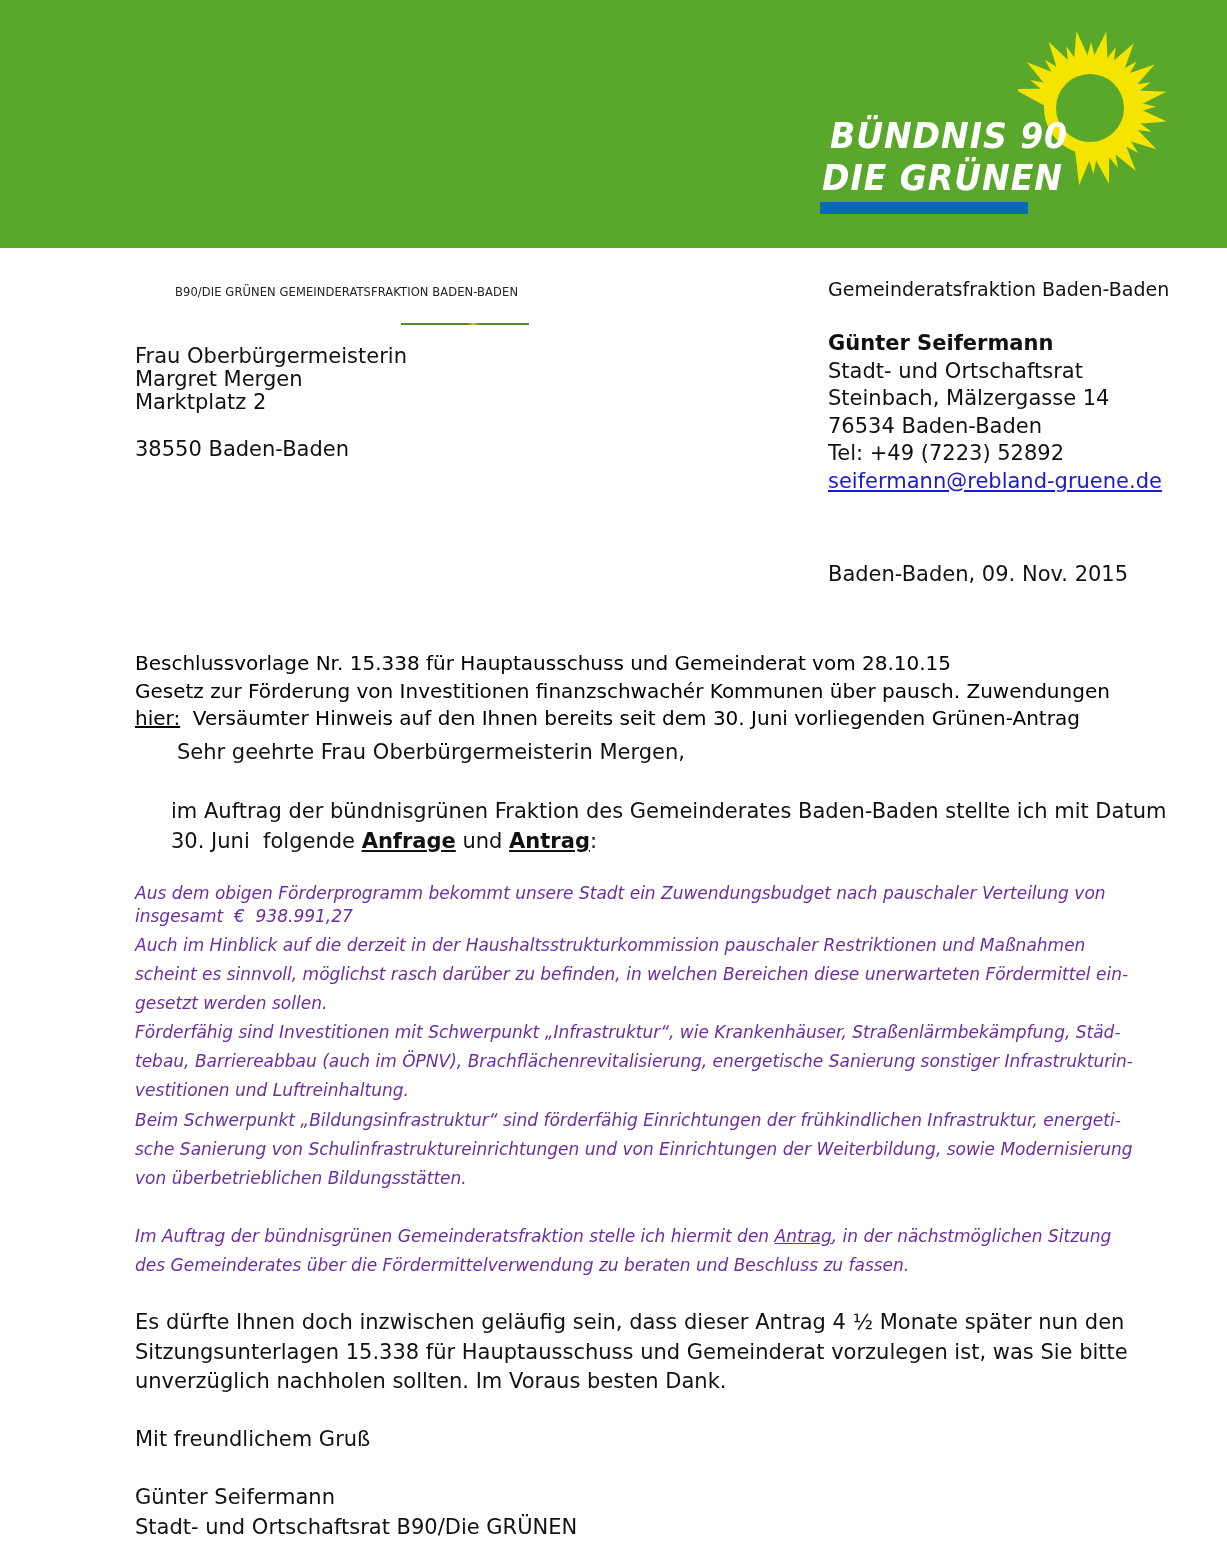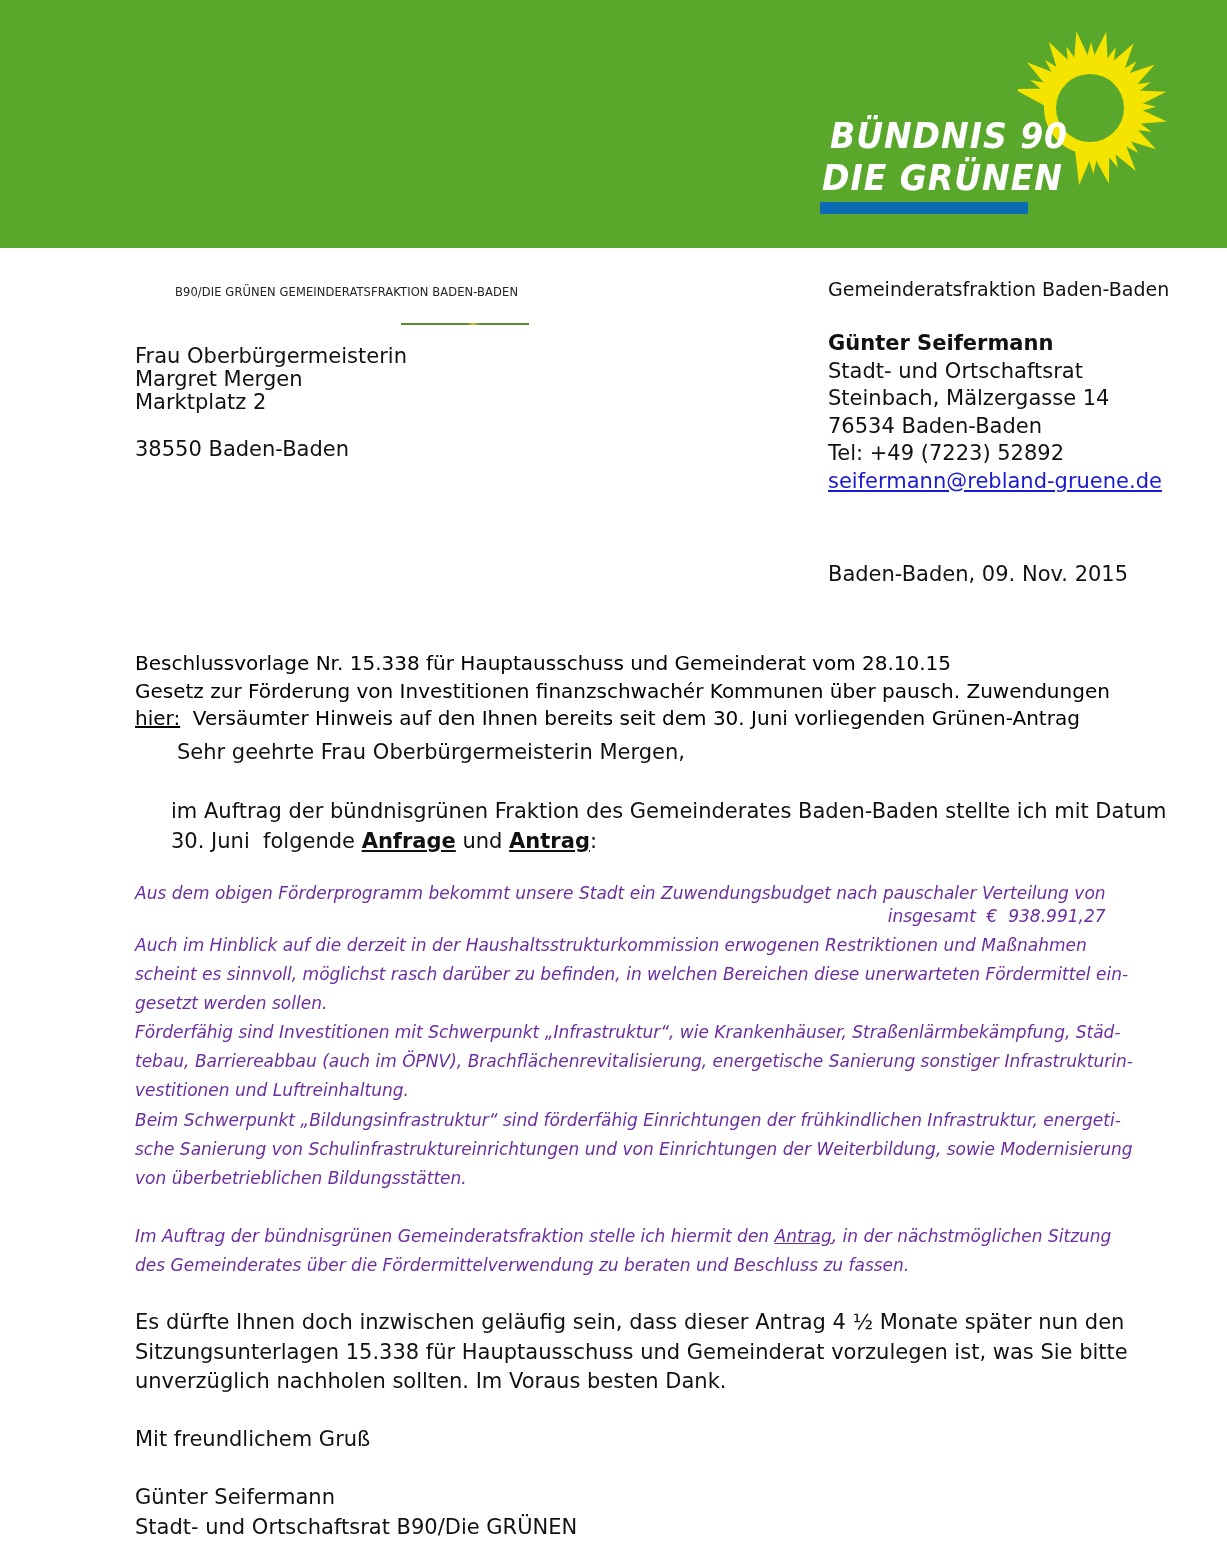--- a/index.html
+++ b/index.html
@@ -42,21 +42,21 @@
 
     .subject { left: 135px; top: 650px; font-size: 20px; line-height: 27.5px; color: #000; }
     .subject u { text-decoration: underline; }
 
     .body-text { left: 135px; font-size: 21px; line-height: 29.5px; color: #111; }
     .salutation { top: 738px; margin-left: 42px; }
     .intro { top: 797px; margin-left: 36px; }
     .intro b { font-weight: bold; text-decoration: underline; }
 
     .quote { left: 135px; color: #6b2e9e; font-style: italic; font-size: 17px; font-family: "DejaVu Sans", sans-serif; }
-    .q1 { top: 882px; line-height: 22.5px; text-align: right; }
+    .q1 { top: 882px; line-height: 22.5px; }
     .q2 { top: 931px; line-height: 29px; }
     .q3 { top: 1018px; line-height: 29px; }
     .q4 { top: 1106px; line-height: 29px; }
     .q5 { top: 1222px; line-height: 29px; }
     .q5 u { text-decoration: underline; }
 
     .closing { top: 1308px; }
     .gruss { top: 1425px; }
     .signature { top: 1483px; }
   </style>
@@ -136,21 +136,21 @@
 <div class="abs body-text intro">
   <div>im Auftrag der bündnisgrünen Fraktion des Gemeinderates Baden-Baden stellte ich mit Datum</div>
   <div><span style="white-space:pre">30. Juni  folgende </span><b>Anfrage</b><span style="white-space:pre"> und </span><b>Antrag</b><span>:</span></div>
 </div>
 
 <div class="abs quote q1">
   <div>Aus dem obigen Förderprogramm bekommt unsere Stadt ein Zuwendungsbudget nach pauschaler Verteilung von</div>
   <div style="white-space:pre">insgesamt  €  938.991,27</div>
 </div>
 <div class="abs quote q2">
-  <div>Auch im Hinblick auf die derzeit in der Haushaltsstrukturkommission erwogenen Restriktionen und Maßnahmen</div>
+  <div>Auch im Hinblick auf die derzeit in der Haushaltsstrukturkommission pauschaler Restriktionen und Maßnahmen</div>
   <div>scheint es sinnvoll, möglichst rasch darüber zu befinden, in welchen Bereichen diese unerwarteten Fördermittel ein-</div>
   <div>gesetzt werden sollen.</div>
 </div>
 <div class="abs quote q3">
   <div>Förderfähig sind Investitionen mit Schwerpunkt „Infrastruktur“, wie Krankenhäuser, Straßenlärmbekämpfung, Städ-</div>
   <div>tebau, Barriereabbau (auch im ÖPNV), Brachflächenrevitalisierung, energetische Sanierung sonstiger Infrastrukturin-</div>
   <div>vestitionen und Luftreinhaltung.</div>
 </div>
 <div class="abs quote q4">
   <div>Beim Schwerpunkt „Bildungsinfrastruktur“ sind förderfähig Einrichtungen der frühkindlichen Infrastruktur, energeti-</div>

